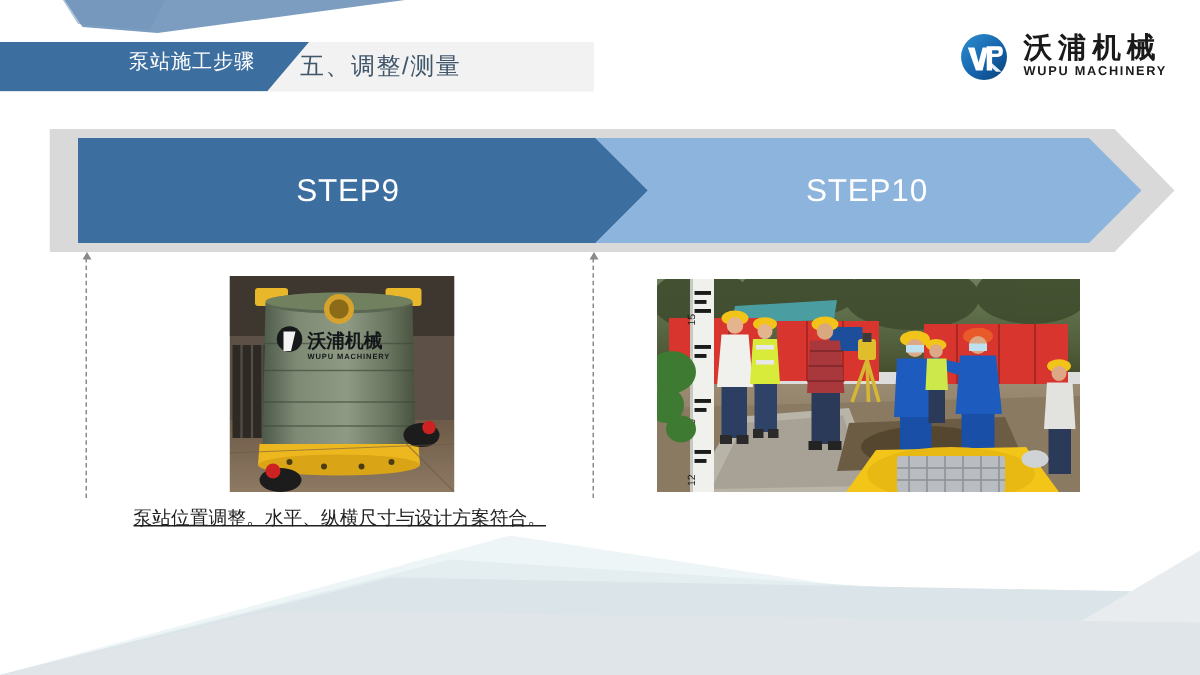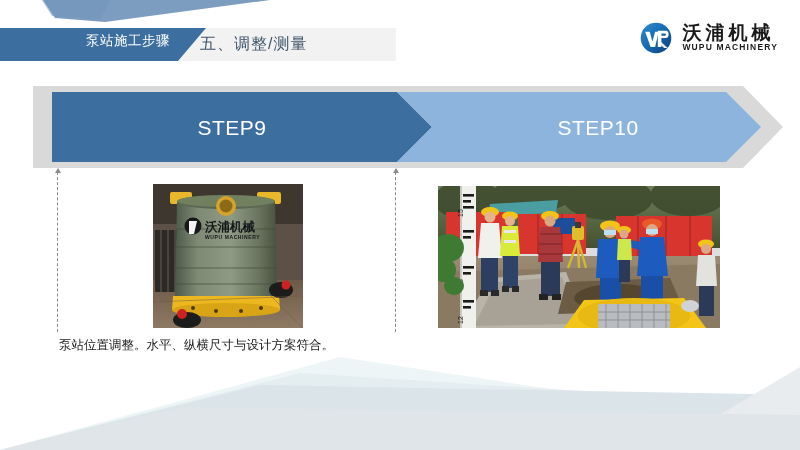--- a/index.html
+++ b/index.html
@@ -57,21 +57,21 @@
   .dash-2 { left:395px; }
 
   
   .photo { position:absolute; overflow:hidden; background:#ddd; }
   .photo svg { display:block; width:100%; height:100%; }
   .photo-1 { left:153px; top:184px; width:150px; height:144px; }
   .photo-2 { left:438px; top:186px; width:282px; height:142px; }
 
   
   .caption { position:absolute; color:#202020; font-size:12.5px; line-height:1.55; }
-  .cap-1 { left:59px; top:336px; width:330px; }
+  .cap-1 { left:89px; top:336px; width:330px;text-decoration:underline; }
   .cap-2 { left:416px; top:336px; width:340px; }
 </style>
 </head>
 <body>
 
 <div class="slide">
 
   <svg class="deco-top" viewBox="0 0 330 30" preserveAspectRatio="none">
     <polygon points="30,-20 330,-8 105,22 55,18" fill="#7c9dc0"></polygon>
     <polygon points="28,-22 120,-20 100,20 52,16" fill="#6f93b8" opacity="0.55"></polygon>
@@ -114,21 +114,21 @@
     <svg style="position:absolute;top:6px;left:19px;width:380px;height:70px;" viewBox="0 0 380 70" preserveAspectRatio="none">
       <polygon points="0,0 345,0 380,35 345,70 0,70" fill="#3c6e9f"></polygon>
     </svg>
     <div class="chev" style="left:19px;width:360px;">
       <span class="chev-label">STEP9</span>
     </div>
 
     <svg style="position:absolute;top:6px;left:364px;width:364px;height:70px;" viewBox="0 0 364 70" preserveAspectRatio="none">
       <polygon points="0,0 329,0 364,35 329,70 0,70 35,35" fill="#8cb4dc"></polygon>
     </svg>
-    <div class="chev" style="left:400px;width:330px;align-items:center;">
+    <div class="chev" style="left:380px;width:330px;align-items:center;">
       <span class="chev-label">STEP10</span>
     </div>
   </div>
 
   <div class="dash dash-1"></div>
   <div class="dash dash-2"></div>
 
   <div class="photo photo-1">
     <svg viewBox="0 0 150 144" preserveAspectRatio="none">
       <defs>

